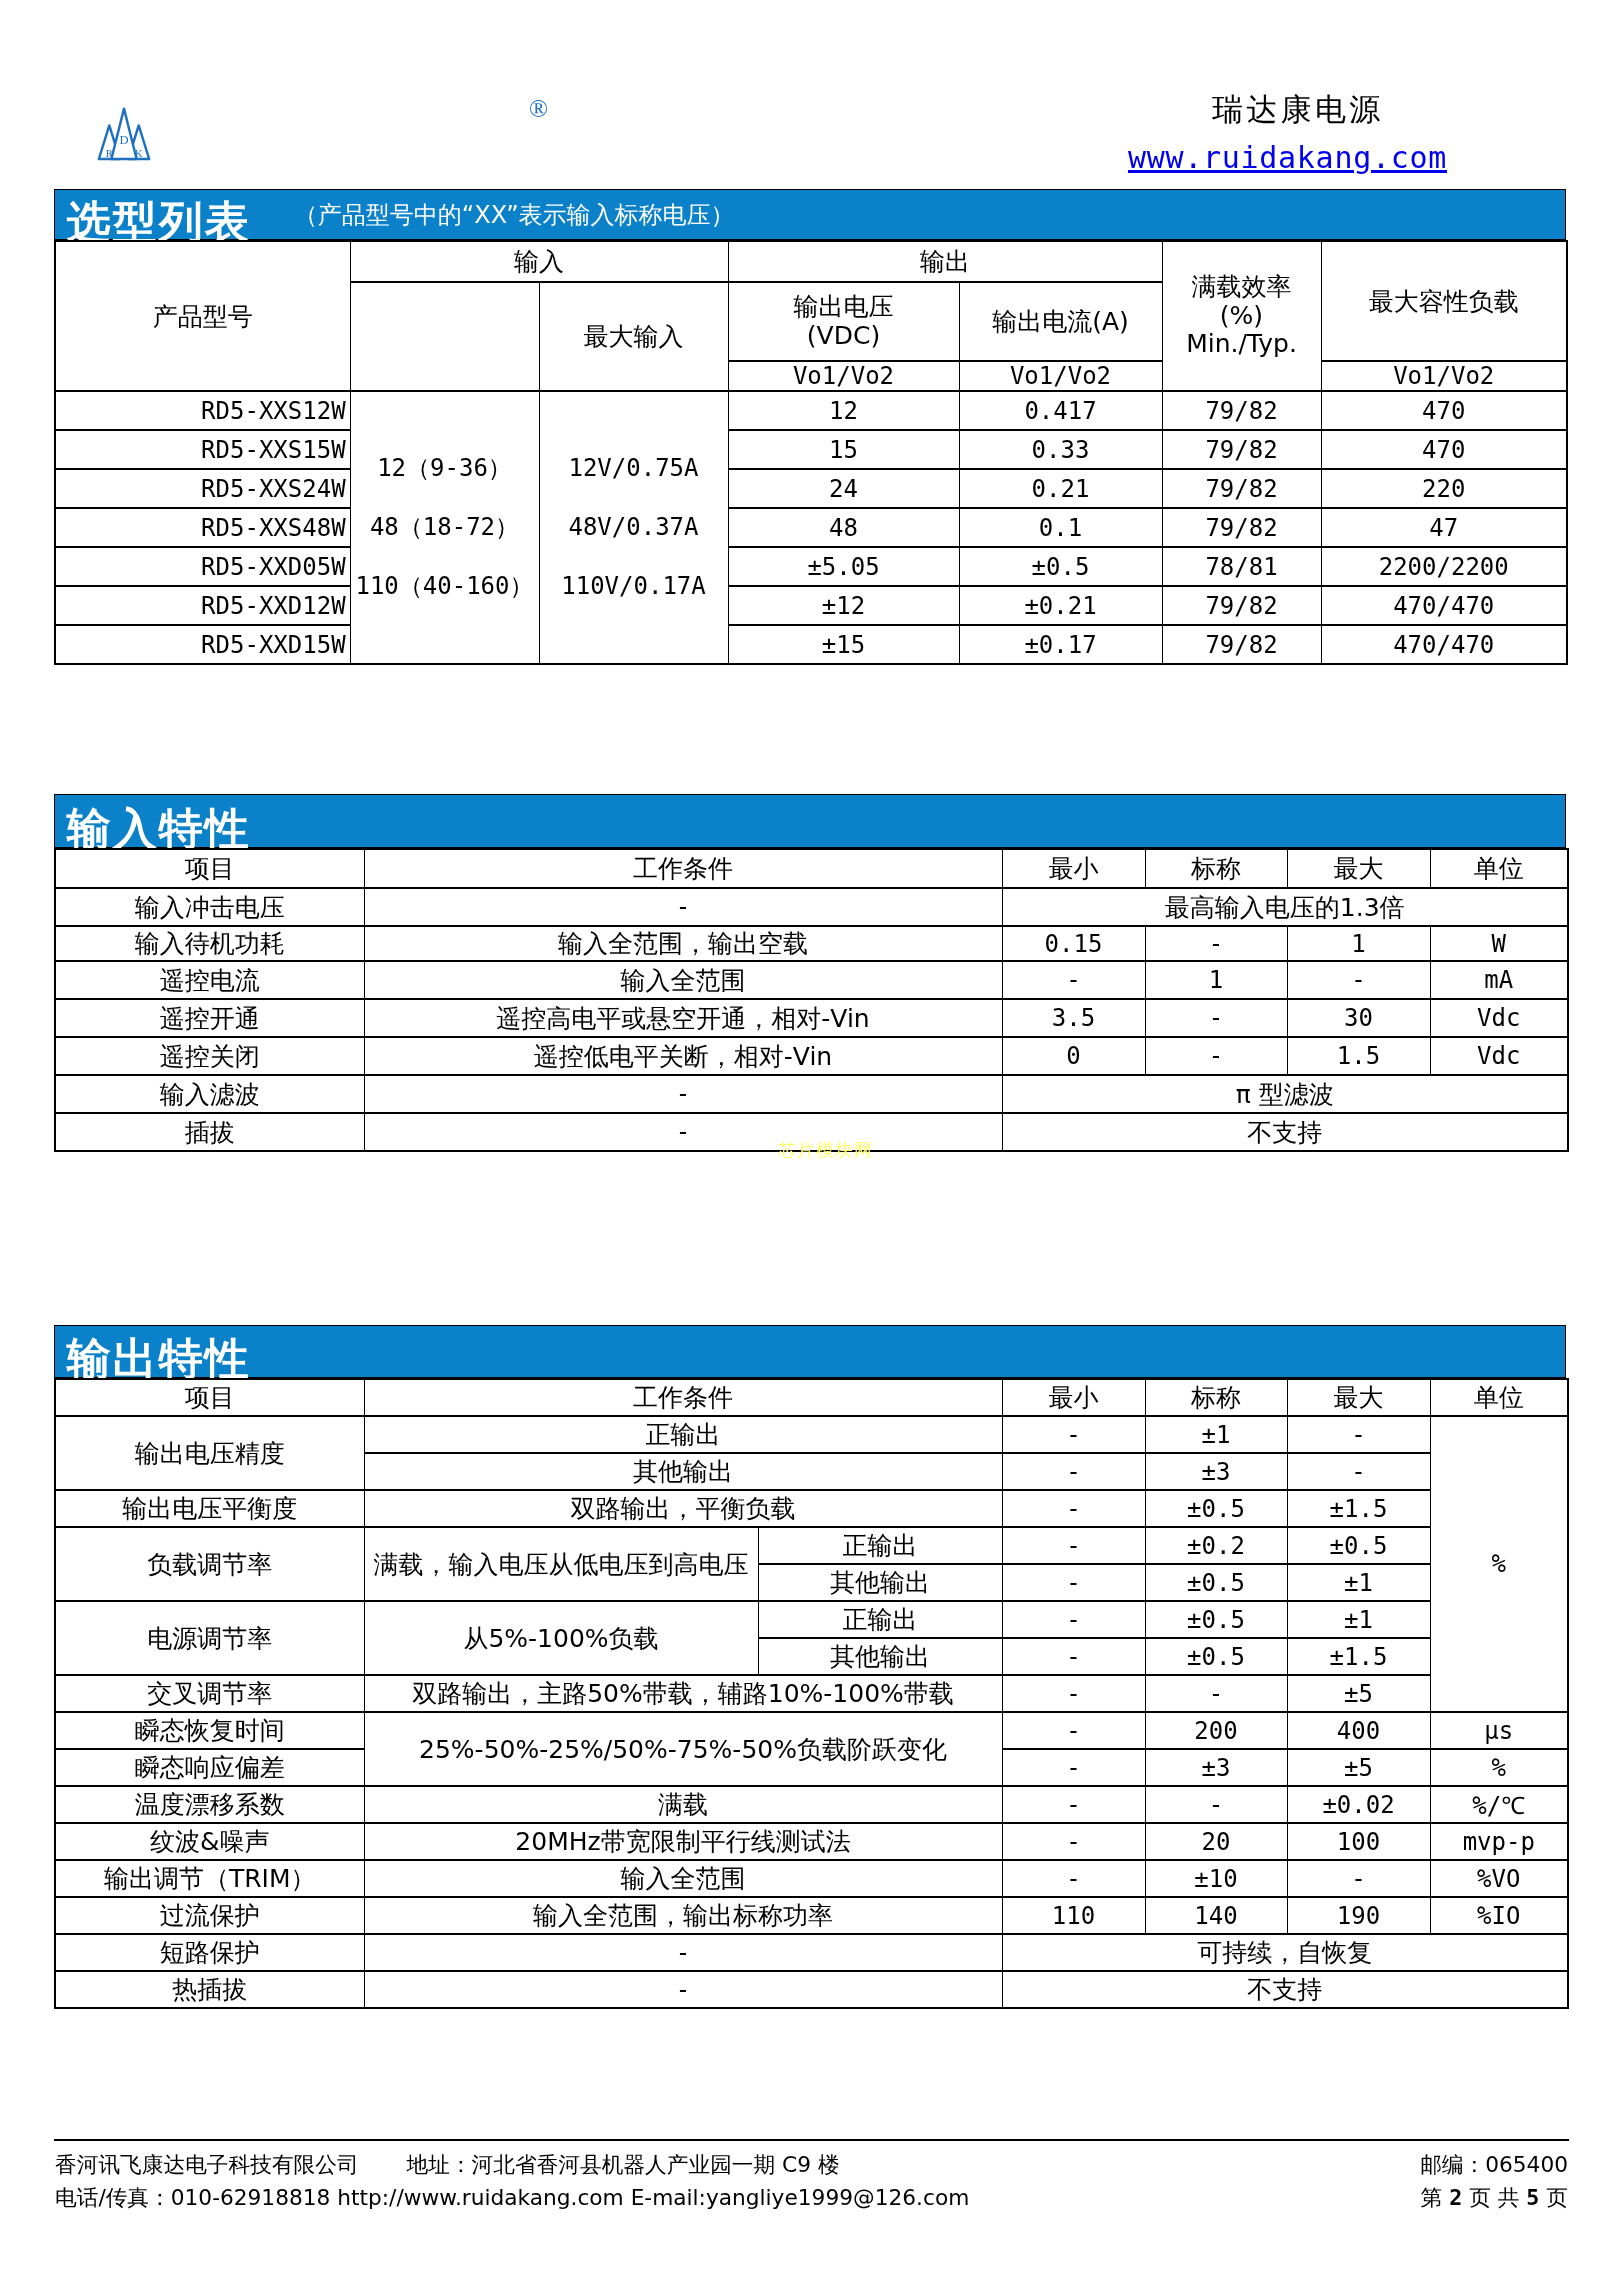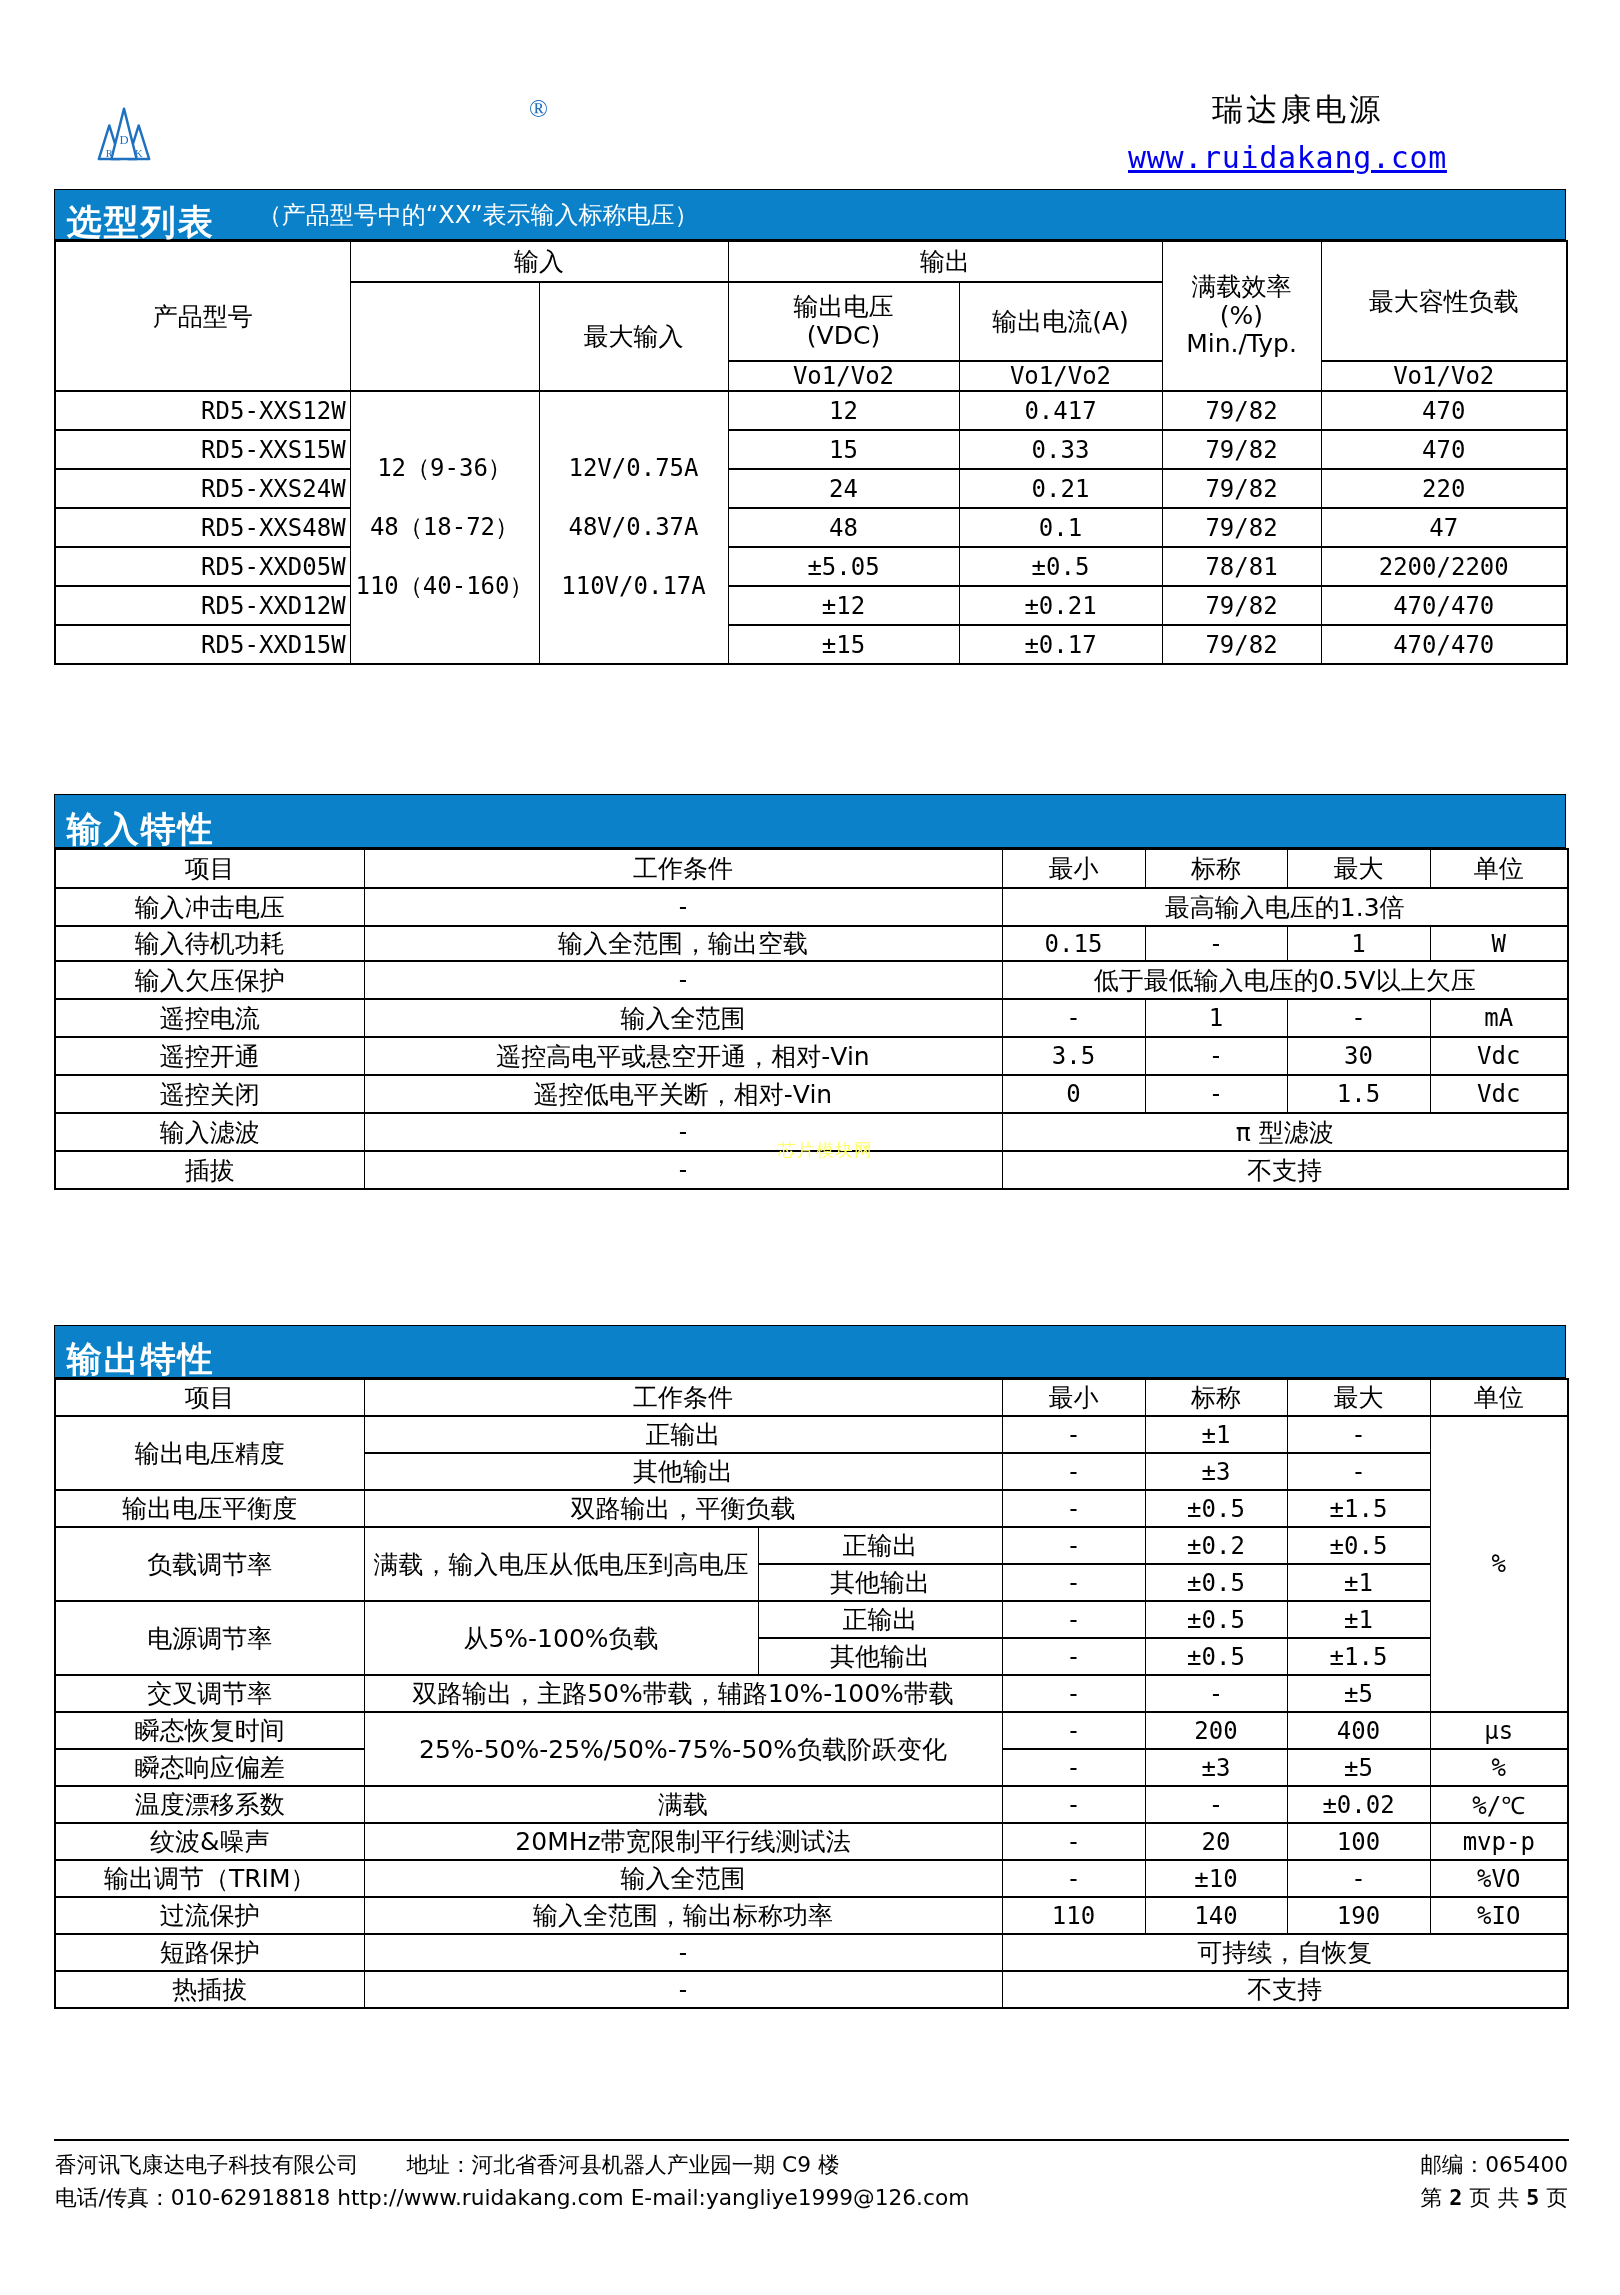--- a/index.html
+++ b/index.html
@@ -13,21 +13,21 @@
   .logo-reg{position:absolute;left:529px;top:95px;font-size:25px;color:#1f70c0;
             font-family:"Liberation Serif",serif;}
   .company-cn{position:absolute;left:1212px;top:89px;font-size:31px;letter-spacing:3.3px;color:#000;}
   .website{position:absolute;left:1128px;top:140px;font-size:30px;
            font-family:"DejaVu Sans Mono","Liberation Mono",monospace;
            color:#0000ee;text-decoration:underline;letter-spacing:0.7px;cursor:pointer;}
 
   
   .bar{position:absolute;left:54px;width:1512px;background:#0a81c9;border:1.3px solid #000;
        box-sizing:border-box;display:flex;align-items:center;color:#fff;}
-  .bar .t{font-weight:bold;font-size:35px;padding-left:11.8px;letter-spacing:2px;white-space:nowrap;margin-top:16px;}
+  .bar .t{font-weight:bold;font-size:44px;padding-left:11.8px;letter-spacing:2px;white-space:nowrap;margin-top:16px;}
   .bar .n{font-size:24px;margin-left:43px;white-space:nowrap;}
   .bar1{top:189px;height:51px;}
   .bar2{top:794px;height:54px;}
   .bar3{top:1325px;height:53px;}
 
   
   table{border-collapse:collapse;table-layout:fixed;position:absolute;left:54px;
         border:2px solid #000;background:#fff;}
   td{border:1.3px solid #000;border-top-width:2px;border-bottom-width:2px;
      text-align:center;vertical-align:middle;font-size:25px;padding:0 3.9px;overflow:hidden;}
@@ -213,25 +213,20 @@
     </tr>
     <tr style="height:32px">
       <td>输入待机功耗</td>
       <td>输入全范围，输出空载</td>
       <td class="num">0.15</td>
       <td class="num">-</td>
       <td class="num">1</td>
       <td class="num">W</td>
     </tr>
     <tr style="height:38px">
-      <td>输入欠压保护</td>
-      <td class="num">-</td>
-      <td colspan="4">低于最低输入电压的0.5V以上欠压</td>
-    </tr>
-    <tr style="height:38px">
       <td>遥控电流</td>
       <td>输入全范围</td>
       <td class="num">-</td>
       <td class="num">1</td>
       <td class="num">-</td>
       <td class="num">mA</td>
     </tr>
     <tr style="height:38px">
       <td>遥控开通</td>
       <td>遥控高电平或悬空开通，相对-Vin</td>

